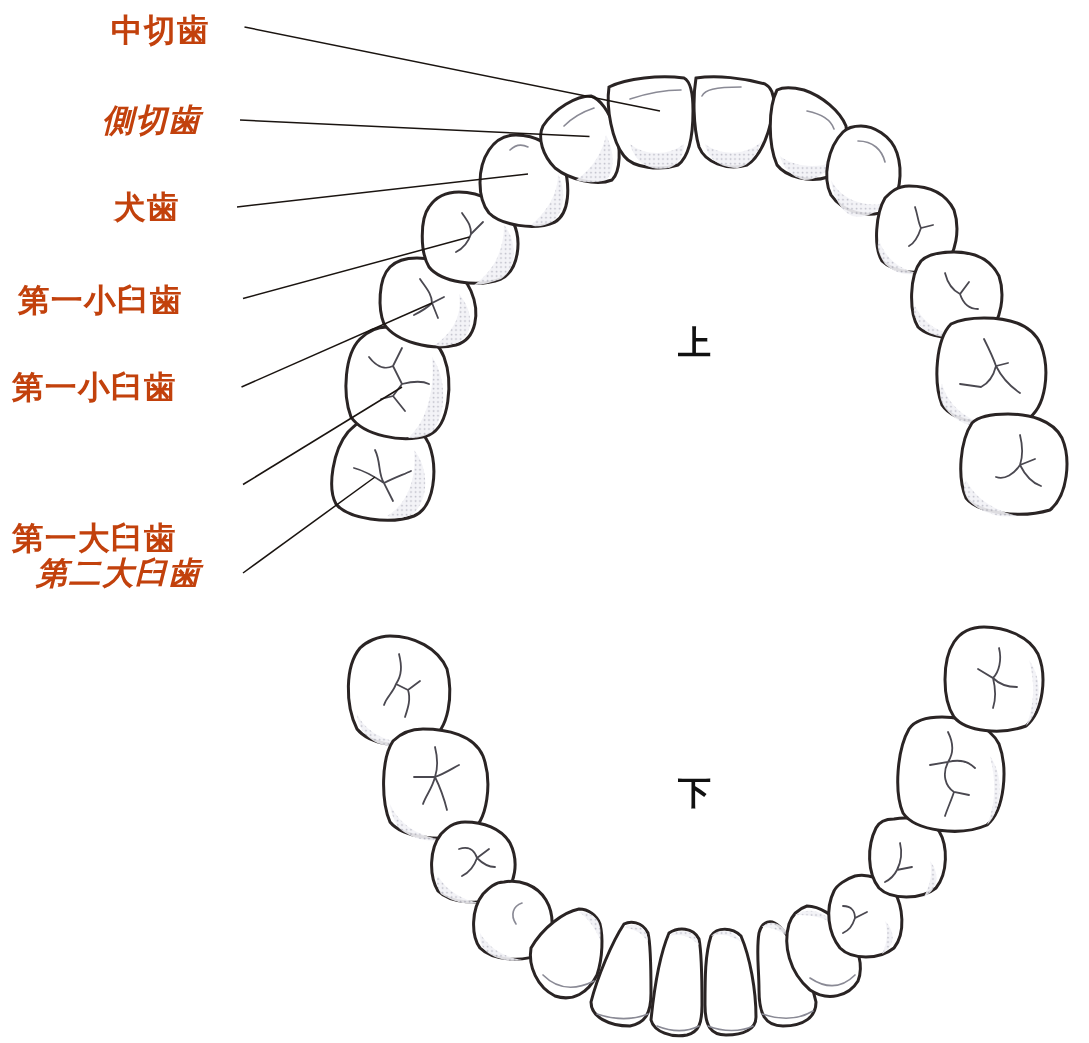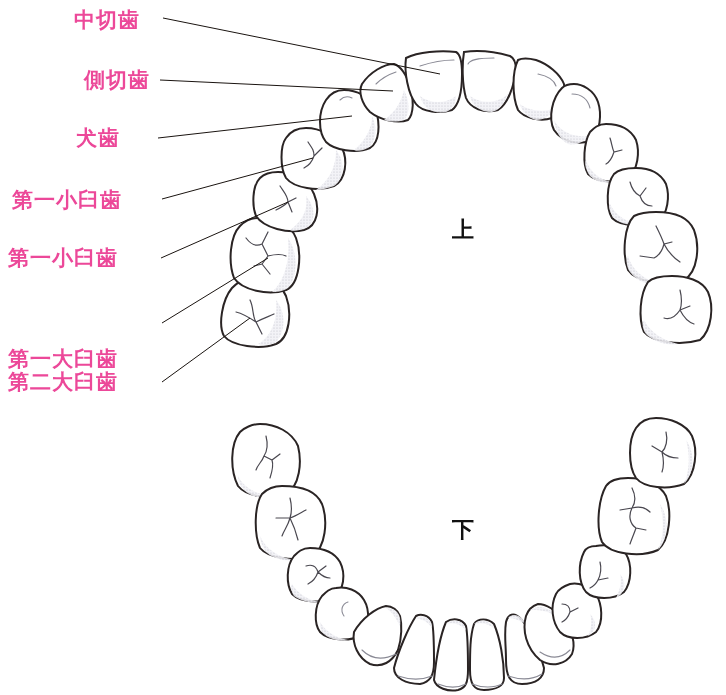--- a/index.html
+++ b/index.html
@@ -1,19 +1,19 @@
 <!DOCTYPE html>
 <html><head>
   <meta charset="utf-8">
   <style>
     html, body { margin: 0; padding: 0; background: #ffffff; }
     body { width: 726px; height: 695px; position: relative; overflow: hidden;
            font-family: "DejaVu Sans", "Liberation Sans", sans-serif; }
     #diagram { position: absolute; left: 0; top: 0; width: 726px; height: 695px; }
-    .label { position: absolute; font-size: 21px; font-weight: bold; color: #ec4899;
+    .label { position: absolute; font-size: 21px; font-weight: bold; color: #c2410c;
              letter-spacing: 1px; white-space: nowrap; line-height: 24px; }
     .jaw-label { position: absolute; font-size: 22px; font-weight: bold; color: #111111; line-height: 24px; }
     .tooth { fill: #ffffff; stroke: #2a2424; stroke-width: 2; }
     .shade { fill: url(#dots); stroke: none; opacity: 0.9; }
     .groove { fill: none; stroke: #4a4850; stroke-width: 1.2; stroke-linecap: round; }
     .rim { fill: none; stroke: #8a8a95; stroke-width: 1.1; stroke-linecap: round; }
     .leader { stroke: #1a1410; stroke-width: 1; }
   </style>
 </head>
 <body>
@@ -205,21 +205,21 @@
     <line class="leader" x1="160" y1="80" x2="393" y2="91"></line>
     <line class="leader" x1="158" y1="138" x2="352" y2="116"></line>
     <line class="leader" x1="162" y1="199" x2="313" y2="158"></line>
     <line class="leader" x1="161" y1="258" x2="288" y2="202"></line>
     <line class="leader" x1="162" y1="323" x2="268" y2="258"></line>
     <line class="leader" x1="162" y1="382" x2="250" y2="318"></line>
   </g>
 </svg>
 
 <div class="label" style="left:74px; top:8px;">中切歯</div>
-<div class="label" style="left:84px; top:68px;">側切歯</div>
+<div class="label" style="left:68px; top:68px;font-style:italic;">側切歯</div>
 <div class="label" style="left:76px; top:126px;">犬歯</div>
 <div class="label" style="left:12px; top:188px;">第一小臼歯</div>
 <div class="label" style="left:8px; top:246px;">第一小臼歯</div>
 <div class="label" style="left:8px; top:311px;margin-top:36px;">第一大臼歯</div>
-<div class="label" style="left:8px; top:370px;">第二大臼歯</div>
+<div class="label" style="left:24px; top:370px;font-style:italic;">第二大臼歯</div>
 
 <div class="jaw-label" style="left:452px; top:218px;">上</div>
 <div class="jaw-label" style="left:452px; top:518px;">下</div>
 
 </body></html>

